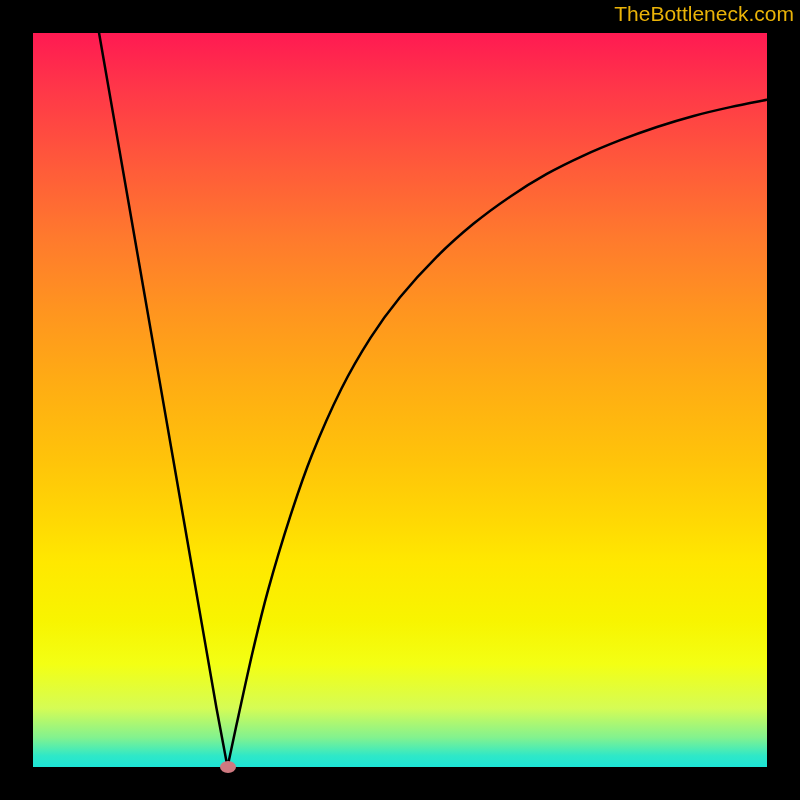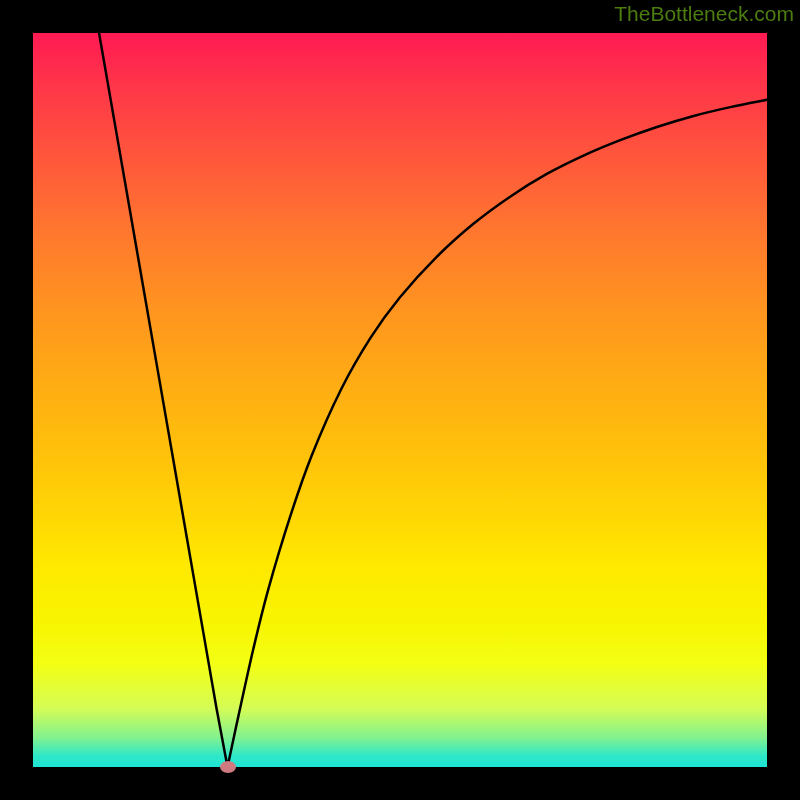--- a/index.html
+++ b/index.html
@@ -9,21 +9,21 @@
     height: 800px;
     position: relative;
     background: #000;
   }
   .attribution {
     position: absolute;
     top: 2px;
     right: 6px;
     font-family: Arial, Helvetica, sans-serif;
     font-size: 21px;
-    color: #4d7c0f;
+    color: #eab308;
     font-weight: 400;
     z-index: 10;
   }
   .plot-frame {
     position: absolute;
     left: 33px;
     top: 33px;
     width: 734px;
     height: 734px;
     background: linear-gradient(

